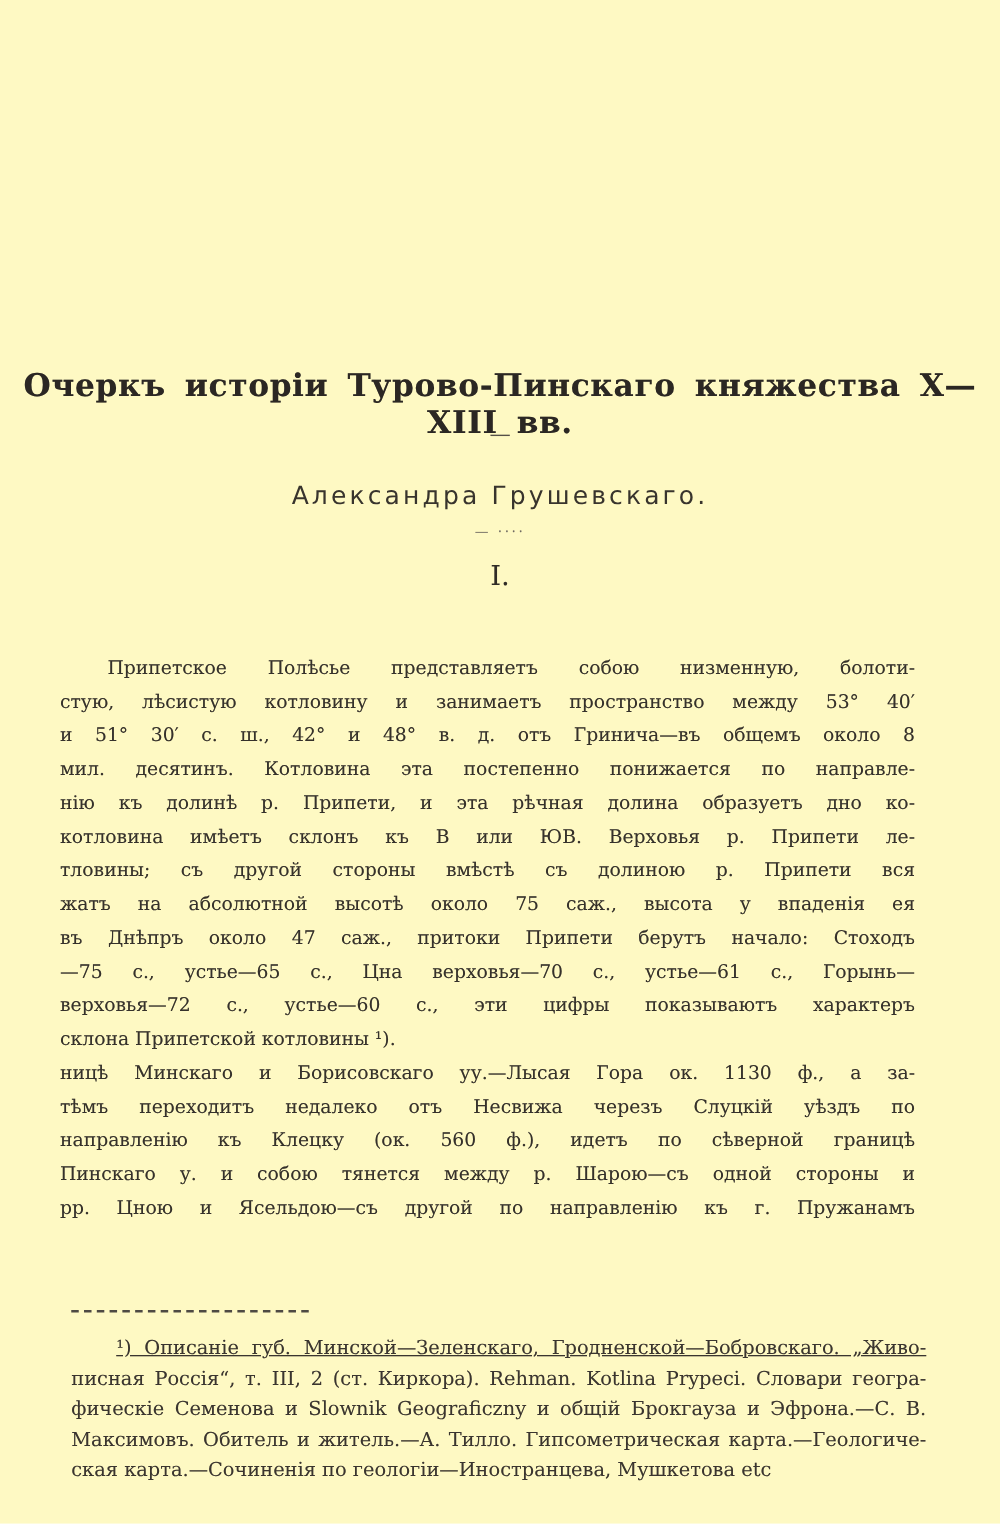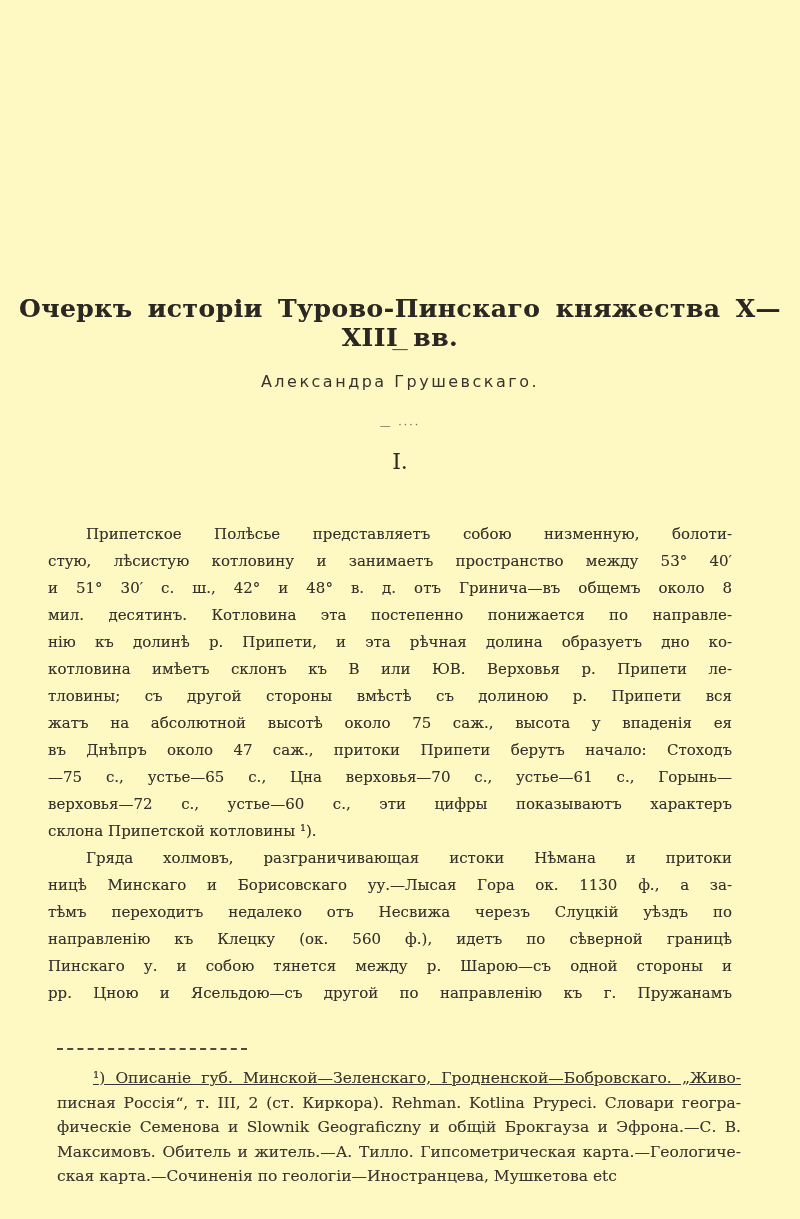--- a/index.html
+++ b/index.html
@@ -34,26 +34,26 @@
     top: 338px;
     left: 0;
     width: 100%;
     text-align: center;
     font-size: 17px;
     color: #555048;
   }
 
   .author {
     position: absolute;
-    top: 372px;
+    top: 384px;
     left: 0;
     width: 100%;
     text-align: center;
     font-family: "DejaVu Sans", sans-serif;
-    font-size: 16px;
+    font-size: 20px;
     letter-spacing: 2.5px;
     color: #38342d;
   }
 
   .section-rule {
     position: absolute;
     top: 419px;
     left: 0;
     width: 100%;
     text-align: center;
@@ -132,21 +132,20 @@
       <div class="line">и 51° 30′ с. ш., 42° и 48° в. д. отъ Гринича—въ общемъ около 8</div>
       <div class="line">мил. десятинъ. Котловина эта постепенно понижается по направле-</div>
       <div class="line">нію къ долинѣ р. Припети, и эта рѣчная долина образуетъ дно ко-</div>
       <div class="line">котловина имѣетъ склонъ къ В или ЮВ. Верховья р. Припети ле-</div>
       <div class="line">тловины; съ другой стороны вмѣстѣ съ долиною р. Припети вся</div>
       <div class="line">жатъ на абсолютной высотѣ около 75 саж., высота у впаденія ея</div>
       <div class="line">въ Днѣпръ около 47 саж., притоки Припети берутъ начало: Стоходъ</div>
       <div class="line">—75 с., устье—65 с., Цна верховья—70 с., устье—61 с., Горынь—</div>
       <div class="line">верховья—72 с., устье—60 с., эти цифры показываютъ характеръ</div>
       <div class="line last">склона Припетской котловины ¹).</div>
-      <div class="line indent">Гряда холмовъ, разграничивающая истоки Нѣмана и притоки</div>
       <div class="line">ницѣ Минскаго и Борисовскаго уу.—Лысая Гора ок. 1130 ф., а за-</div>
       <div class="line">тѣмъ переходитъ недалеко отъ Несвижа черезъ Слуцкій уѣздъ по</div>
       <div class="line">направленію къ Клецку (ок. 560 ф.), идетъ по сѣверной границѣ</div>
       <div class="line">Пинскаго у. и собою тянется между р. Шарою—съ одной стороны и</div>
       <div class="line">рр. Цною и Ясельдою—съ другой по направленію къ г. Пружанамъ</div>
     </div>
 
   <div class="footnote-rule"></div>
 
   <div class="footnote-block" id="footnote-text">

